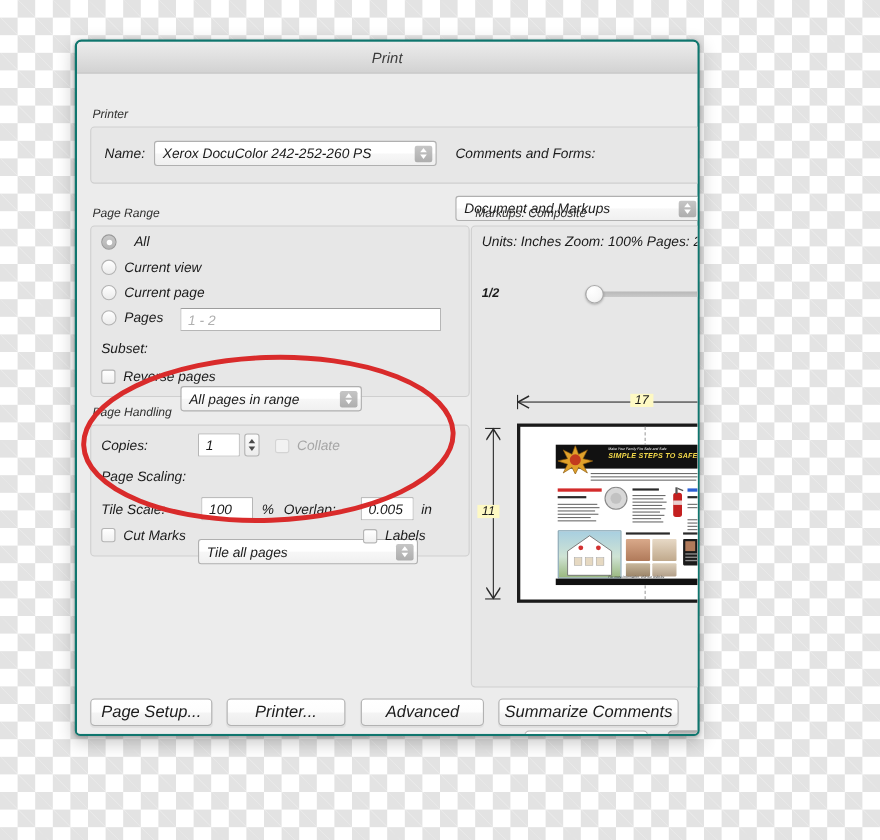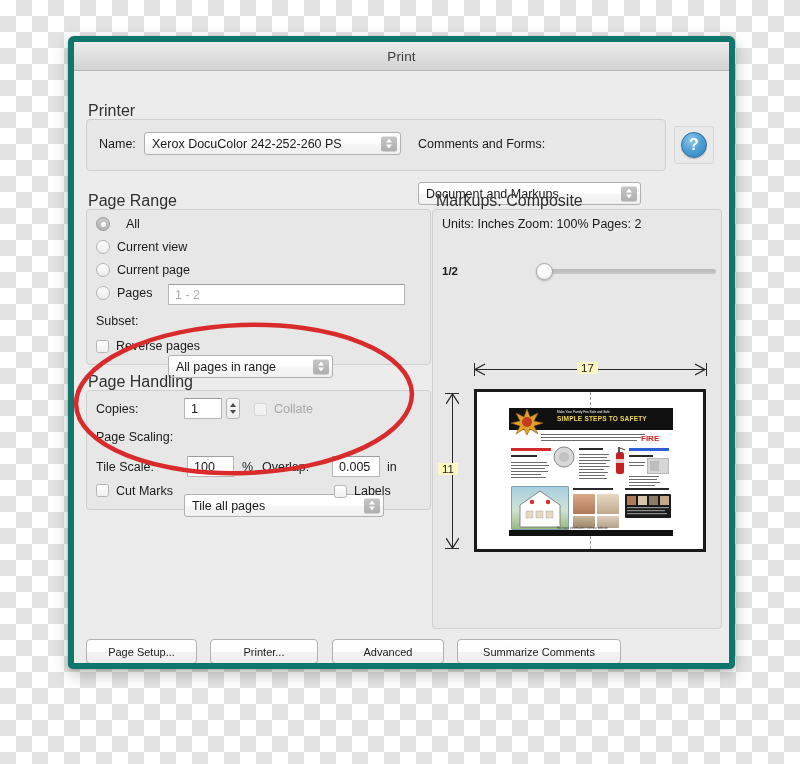--- a/index.html
+++ b/index.html
@@ -18,28 +18,29 @@
       linear-gradient(45deg, #e3e3e3 25%, transparent 25%, transparent 75%, #e3e3e3 75%, #e3e3e3);
     background-size: 32px 32px;
     background-position: 0 0, 16px 16px;
   }
 
   
   #print-window {
     position: absolute;
     left: 68px;
     top: 36px;
-    width: 667px;
+    width: 568px;
     height: 633px;
     background: #ececec;
-    border: 6px solid #0f766e;
+    border: 2px solid #0f766e;
     border-radius: 6px 6px 5px 5px;
     box-shadow: 0 5px 16px rgba(0,0,0,0.24), 0 1px 3px rgba(0,0,0,0.18);
     box-sizing: border-box;
     overflow: hidden;
+    font-style: italic;
   }
   #titlebar {
     height: 29px;
     background: linear-gradient(to bottom, #ececec 0%, #dedede 55%, #d2d2d2 100%);
     border-bottom: 1px solid #b4b4b4;
     display: flex;
     align-items: center;
     justify-content: center;
     box-sizing: border-box;
   }
@@ -57,21 +58,21 @@
   
   .group {
     position: absolute;
     background: #e7e7e7;
     border: 1px solid #cfcfcf;
     border-radius: 4px;
     box-sizing: border-box;
   }
   .group-title {
     position: absolute;
-    font-size: 16px;
+    font-size: 11px;
     color: #30302f;
     background: transparent;
   }
 
   .lbl {
     font-size: 12.5px;
     color: #1b1b1b;
     white-space: nowrap;
   }
   .lbl.dim { color: #a6a6a6; }
@@ -190,21 +191,21 @@
     border-right: 3px solid transparent;
   }
   .stepper .up { border-bottom: 4px solid #4a4a4a; }
   .stepper .dn { border-top: 4px solid #4a4a4a; }
 
   
   .btn {
     background: linear-gradient(to bottom, #ffffff 0%, #fdfdfd 50%, #f4f4f4 52%, #ededed 100%);
     border: 1px solid #b2b2b2;
     border-radius: 4px;
-    font-size: 11px;
+    font-size: 15px;
     color: #1b1b1b;
     display: flex;
     align-items: center;
     justify-content: center;
     box-sizing: border-box;
     box-shadow: 0 1px 1px rgba(0,0,0,0.06);
   }
   .btn.default {
     background: linear-gradient(to bottom, #b6b6b6 0%, #9f9f9f 50%, #989898 52%, #8d8d8d 100%);
     border-color: #8a8a8a;

